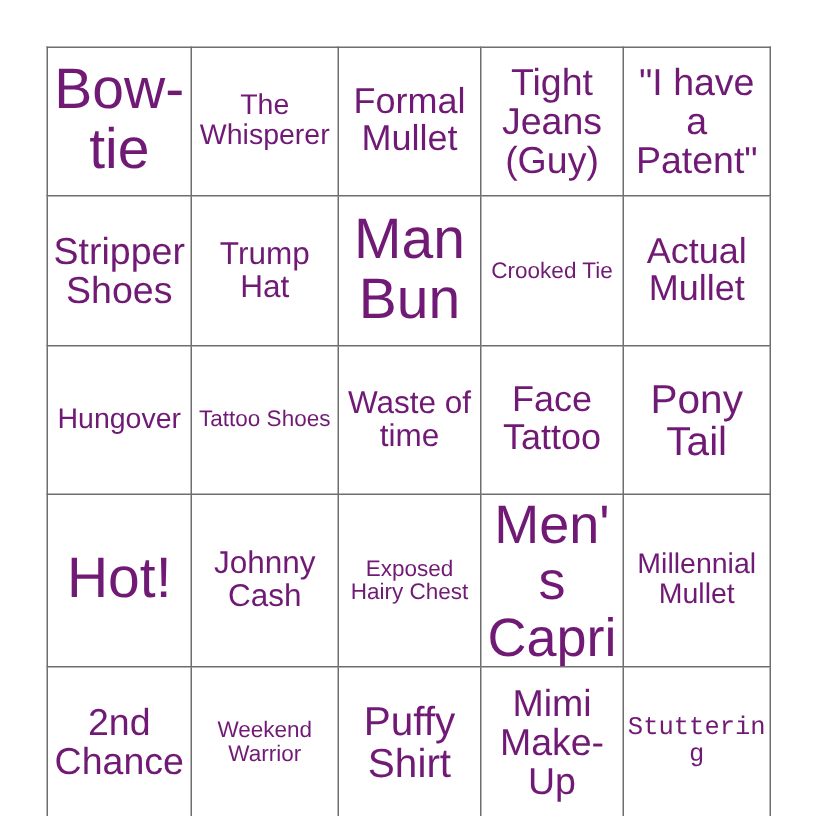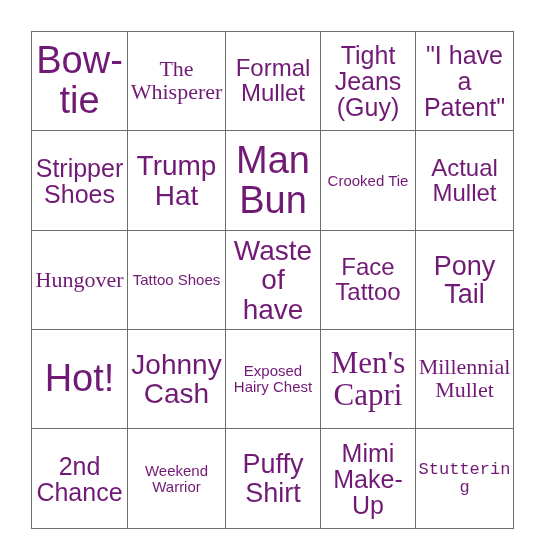--- a/index.html
+++ b/index.html
@@ -41,26 +41,26 @@
   .col-4 { width: 98px; }
   
   .row-0 td { height: 96px; }
   .row-1 td { height: 97px; }
   .row-2 td { height: 96px; }
   .row-3 td { height: 96px; }
   .row-4 td { height: 97px; }
   
   .fs-38 { font-size: 38px; }
   .fs-34 { font-size: 27px; }
-  .fs-31 { font-size: 31px; font-family: Liberation Serif, serif; }
+  .fs-31 { font-size: 36px; }
   .fs-29 { font-size: 24px; }
-  .fs-27 { font-size: 28px; margin-left: 20px; }
+  .fs-27 { font-size: 21px; margin-left: 20px; }
   .fs-25 { font-size: 25px; }
   .fs-21 { font-size: 15px; }
-  .fs-19 { font-size: 22px; font-family: Liberation Serif, serif; }
+  .fs-19 { font-size: 19px; }
   .fs-17 { font-size: 17px; font-family: Liberation Mono, monospace; }
 </style>
 </head>
 <body>
 
 <table id="bingo-card">
   <colgroup>
     <col class="col-0">
       <col class="col-1">
       <col class="col-2">
@@ -78,21 +78,21 @@
     <tr class="row-1">
       <td class="fs-25">Stripper Shoes</td>
       <td class="fs-27">Trump Hat</td>
       <td class="fs-38">Man Bun</td>
       <td class="fs-21">Crooked Tie</td>
       <td class="fs-29">Actual Mullet</td>
     </tr>
     <tr class="row-2">
       <td class="fs-19">Hungover</td>
       <td class="fs-21">Tattoo Shoes</td>
-      <td class="fs-27">Waste of have</td>
+      <td class="fs-27">Waste of time</td>
       <td class="fs-29">Face Tattoo</td>
       <td class="fs-34">Pony Tail</td>
     </tr>
     <tr class="row-3">
       <td class="fs-38">Hot!</td>
       <td class="fs-27">Johnny Cash</td>
       <td class="fs-21">Exposed Hairy Chest</td>
       <td class="fs-31">Men's Capri</td>
       <td class="fs-19">Millennial Mullet</td>
     </tr>

